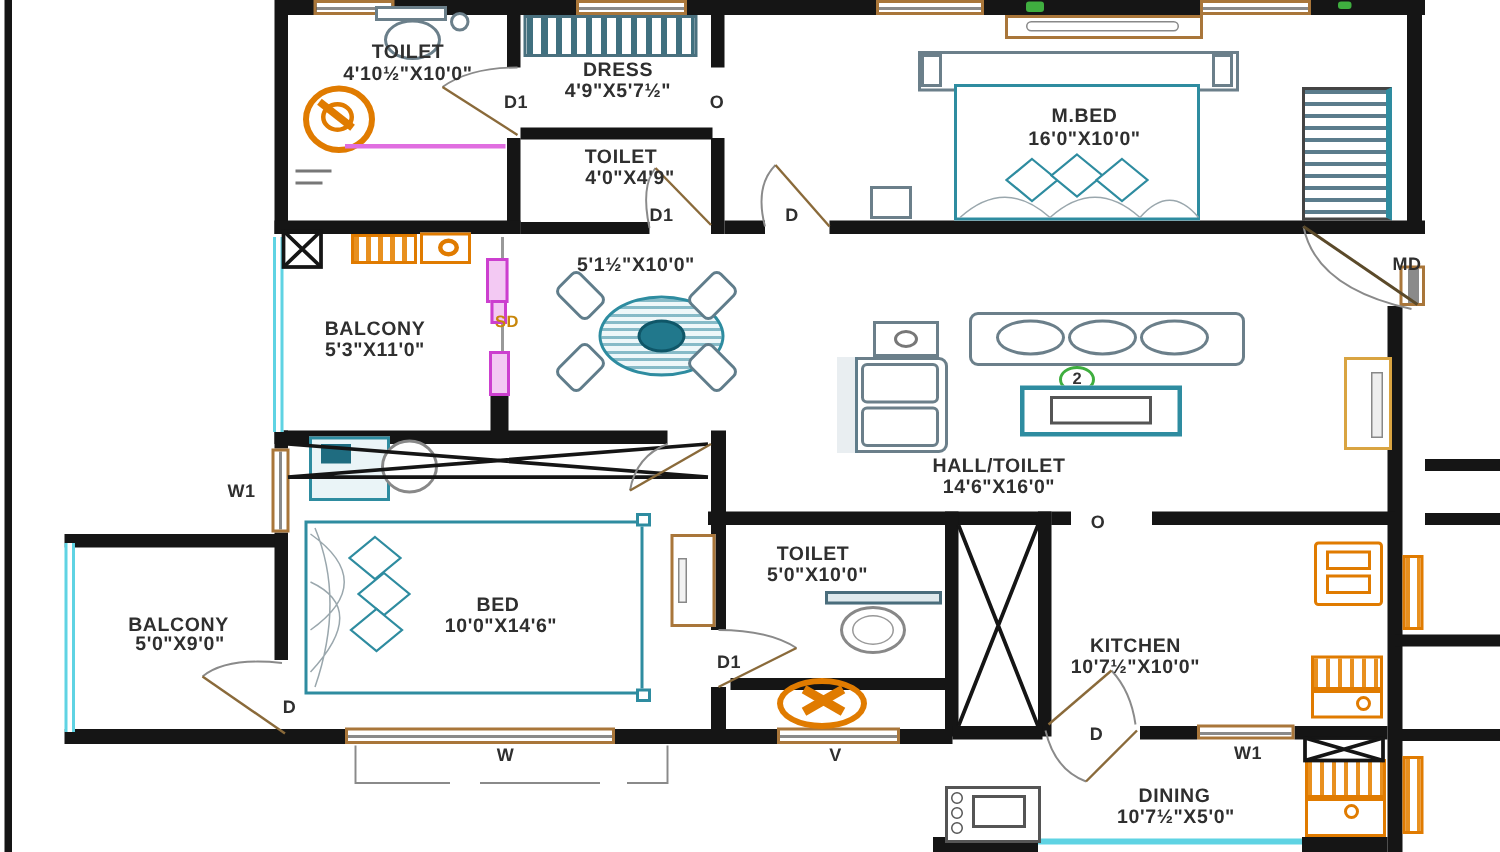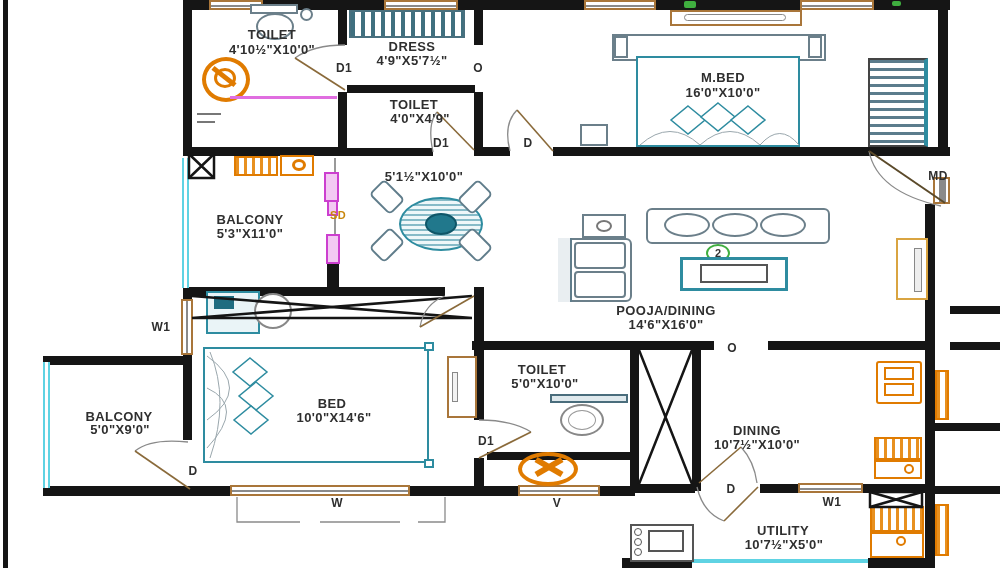--- a/index.html
+++ b/index.html
@@ -238,31 +238,31 @@
   <div class="lbl" style="left:272px;top:49px">4'10½"X10'0"</div>
   <div class="lbl" style="left:412px;top:46px">DRESS</div>
   <div class="lbl" style="left:412px;top:60px">4'9"X5'7½"</div>
   <div class="lbl" style="left:414px;top:104px">TOILET</div>
   <div class="lbl" style="left:420px;top:118px">4'0"X4'9"</div>
   <div class="lbl" style="left:723px;top:77px">M.BED</div>
   <div class="lbl" style="left:723px;top:92px">16'0"X10'0"</div>
   <div class="lbl" style="left:424px;top:176px">5'1½"X10'0"</div>
   <div class="lbl" style="left:250px;top:219px">BALCONY</div>
   <div class="lbl" style="left:250px;top:233px">5'3"X11'0"</div>
-  <div class="lbl" style="left:666px;top:310px">POOJA/DINING</div>
+  <div class="lbl" style="left:666px;top:310px">HALL/TOILET</div>
   <div class="lbl" style="left:666px;top:324px">14'6"X16'0"</div>
   <div class="lbl" style="left:332px;top:403px">BED</div>
   <div class="lbl" style="left:334px;top:417px">10'0"X14'6"</div>
   <div class="lbl" style="left:542px;top:369px">TOILET</div>
   <div class="lbl" style="left:545px;top:383px">5'0"X10'0"</div>
   <div class="lbl" style="left:119px;top:416px">BALCONY</div>
   <div class="lbl" style="left:120px;top:429px">5'0"X9'0"</div>
-  <div class="lbl" style="left:757px;top:430px">DINING</div>
+  <div class="lbl" style="left:757px;top:430px">KITCHEN</div>
   <div class="lbl" style="left:757px;top:444px">10'7½"X10'0"</div>
-  <div class="lbl" style="left:783px;top:530px">UTILITY</div>
+  <div class="lbl" style="left:783px;top:530px">DINING</div>
   <div class="lbl" style="left:784px;top:544px">10'7½"X5'0"</div>
 
   <div class="lbl sm" style="left:344px;top:68px">D1</div>
   <div class="lbl sm" style="left:478px;top:68px">O</div>
   <div class="lbl sm" style="left:441px;top:143px">D1</div>
   <div class="lbl sm" style="left:528px;top:143px">D</div>
   <div class="lbl sm" style="left:938px;top:176px">MD</div>
   <div class="lbl sm" style="left:338px;top:215px;font-size:11px;color:#c8860a">SD</div>
   <div class="lbl sm" style="left:161px;top:327px">W1</div>
   <div class="lbl sm" style="left:193px;top:471px">D</div>

